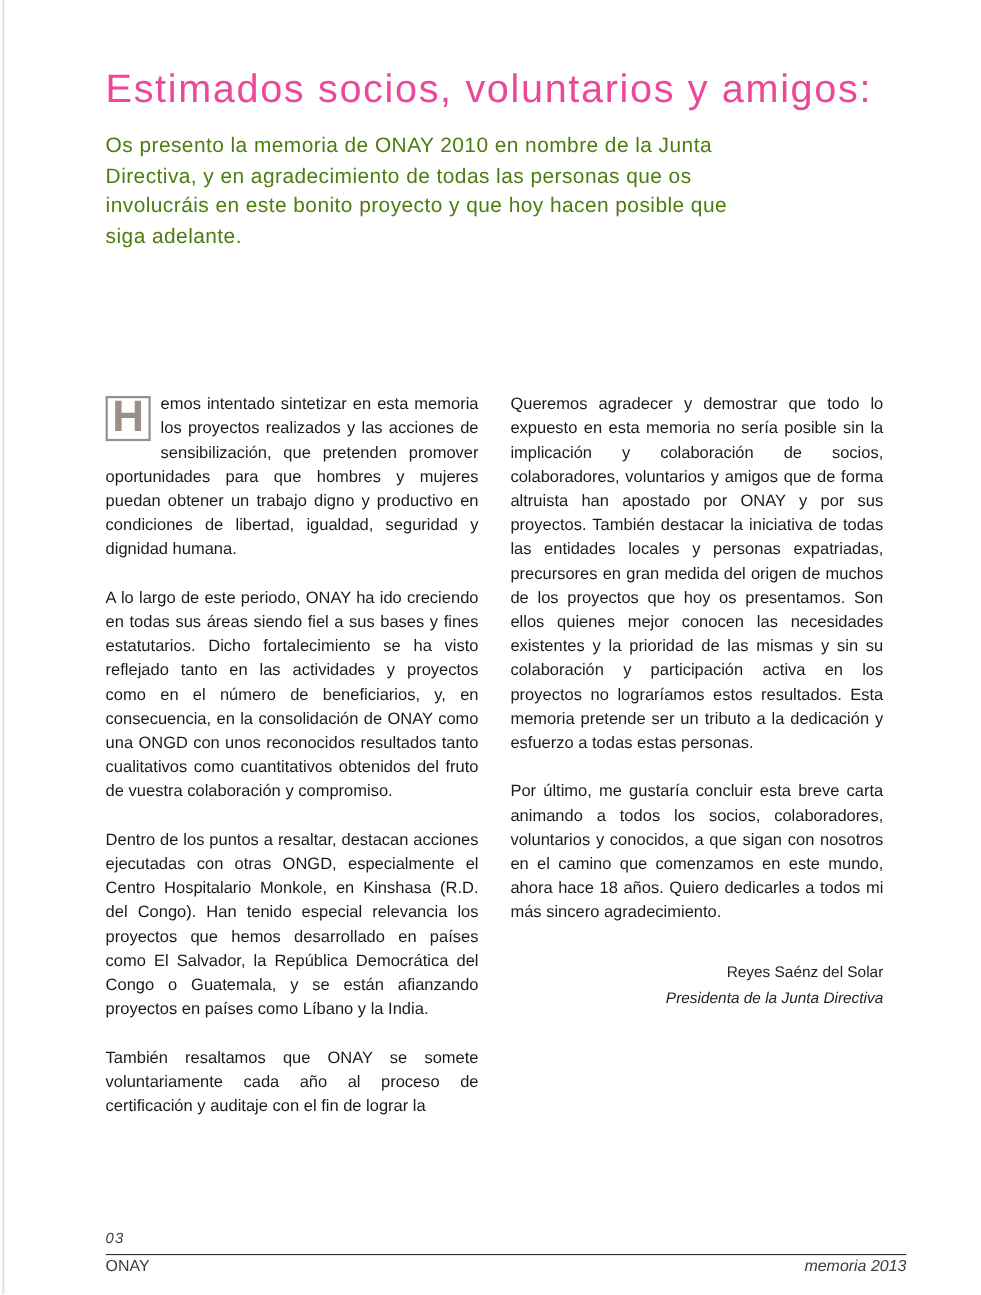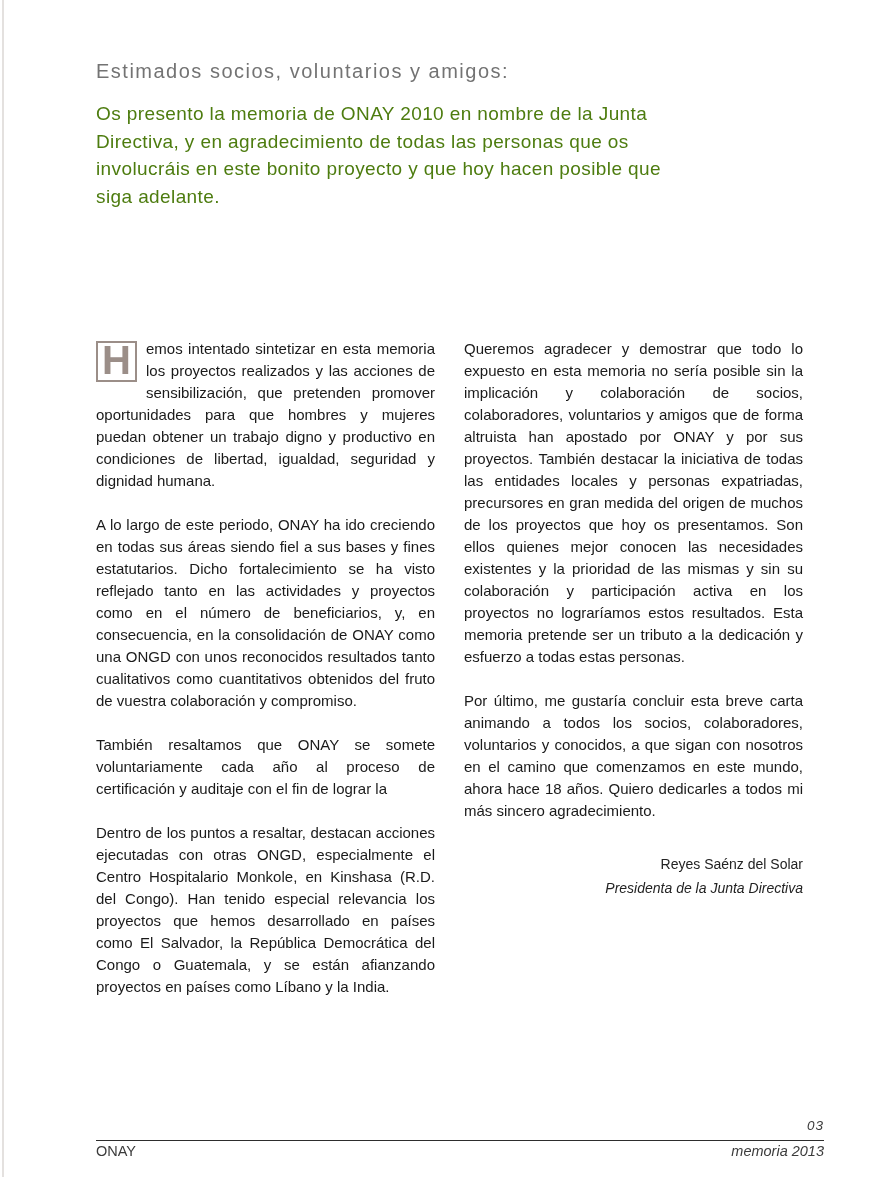--- a/index.html
+++ b/index.html
@@ -22,24 +22,24 @@
     top: 0;
     bottom: 0;
     width: 2px;
     background: #e4e1df;
   }
   .letter-header {
     padding: 60px 68px 0 96px;
   }
   .page-title {
     margin: 0;
-    font-size: 20px;
+    font-size: 36px;
     font-weight: 400;
     letter-spacing: 1.5px;
-    color: #737373;
+    color: #ec4899;
   }
   .intro {
     margin: 17px 0 0 0;
     max-width: 565px;
     font-size: 19px;
     line-height: 27.5px;
     letter-spacing: 0.4px;
     color: #4d7c0f;
   }
   .letter-body {
@@ -83,21 +83,20 @@
   .sig-role {
     font-style: italic;
   }
   .page-footer {
     position: absolute;
     left: 96px;
     right: 68px;
     bottom: 18px;
   }
   .page-number {
-    text-align: right;
     font-style: italic;
     font-size: 13.5px;
     letter-spacing: 1px;
     color: #3c3c3c;
     margin-bottom: 7px;
   }
   .footer-rule {
     height: 0;
     border-top: 1.6px solid #2d2d2d;
   }
@@ -123,22 +122,22 @@
     <p class="intro">Os presento la memoria de ONAY 2010 en nombre de la Junta Directiva, y en agradecimiento de todas las personas que os involucráis en este bonito proyecto y que hoy hacen posible que siga adelante.</p>
   </header>
 
   <main class="letter-body">
     <div class="col">
       <p class="para">
         <span class="dropcap">H</span>
         <span class="para-text">emos intentado sintetizar en esta memoria los proyectos realizados y las acciones de sensibilización, que pretenden promover oportunidades para que hombres y mujeres puedan obtener un trabajo digno y productivo en condiciones de libertad, igualdad, seguridad y dignidad humana.</span>
       </p>
       <p class="para">A lo largo de este periodo, ONAY ha ido creciendo en todas sus áreas siendo fiel a sus bases y fines estatutarios. Dicho fortalecimiento se ha visto reflejado tanto en las actividades y proyectos como en el número de beneficiarios, y, en consecuencia, en la consolidación de ONAY como una ONGD con unos reconocidos resultados tanto cualitativos como cuantitativos obtenidos del fruto de vuestra colaboración y compromiso.</p>
+      <p class="para">Dentro de los puntos a resaltar, destacan acciones ejecutadas con otras ONGD, especialmente el Centro Hospitalario Monkole, en Kinshasa (R.D. del Congo). Han tenido especial relevancia los proyectos que hemos desarrollado en países como El Salvador, la República Democrática del Congo o Guatemala, y se están afianzando proyectos en países como Líbano y la India.</p>
       <p class="para">También resaltamos que ONAY se somete voluntariamente cada año al proceso de certificación y auditaje con el fin de lograr la</p>
-      <p class="para">Dentro de los puntos a resaltar, destacan acciones ejecutadas con otras ONGD, especialmente el Centro Hospitalario Monkole, en Kinshasa (R.D. del Congo). Han tenido especial relevancia los proyectos que hemos desarrollado en países como El Salvador, la República Democrática del Congo o Guatemala, y se están afianzando proyectos en países como Líbano y la India.</p>
     </div>
 
     <div class="col">
       <p class="para">Queremos agradecer y demostrar que todo lo expuesto en esta memoria no sería posible sin la implicación y colaboración de socios, colaboradores, voluntarios y amigos que de forma altruista han apostado por ONAY y por sus proyectos. También destacar la iniciativa de todas las entidades locales y personas expatriadas, precursores en gran medida del origen de muchos de los proyectos que hoy os presentamos. Son ellos quienes mejor conocen las necesidades existentes y la prioridad de las mismas y sin su colaboración y participación activa en los proyectos no lograríamos estos resultados. Esta memoria pretende ser un tributo a la dedicación y esfuerzo a todas estas personas.</p>
       <p class="para">Por último, me gustaría concluir esta breve carta animando a todos los socios, colaboradores, voluntarios y conocidos, a que sigan con nosotros en el camino que comenzamos en este mundo, ahora hace 18 años. Quiero dedicarles a todos mi más sincero agradecimiento.</p>
 
       <div class="signature">
         <div class="sig-name">Reyes Saénz del Solar</div>
         <div class="sig-role">Presidenta de la Junta Directiva</div>
       </div>

